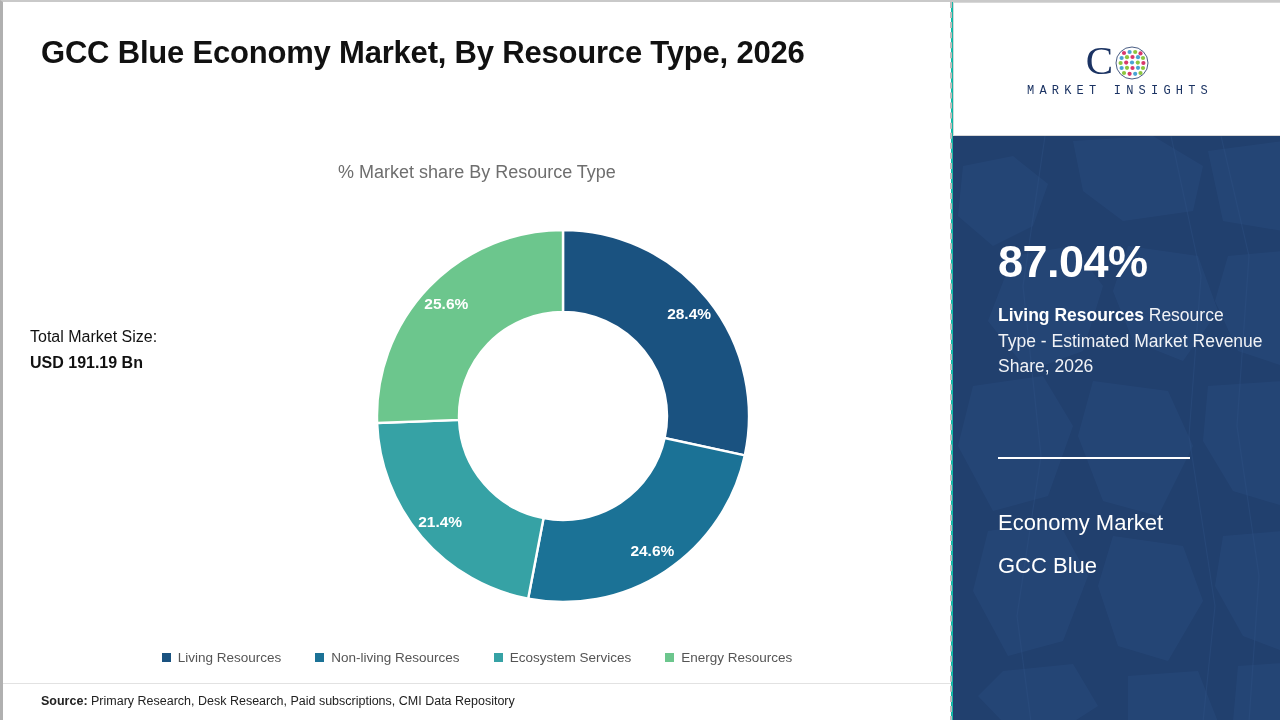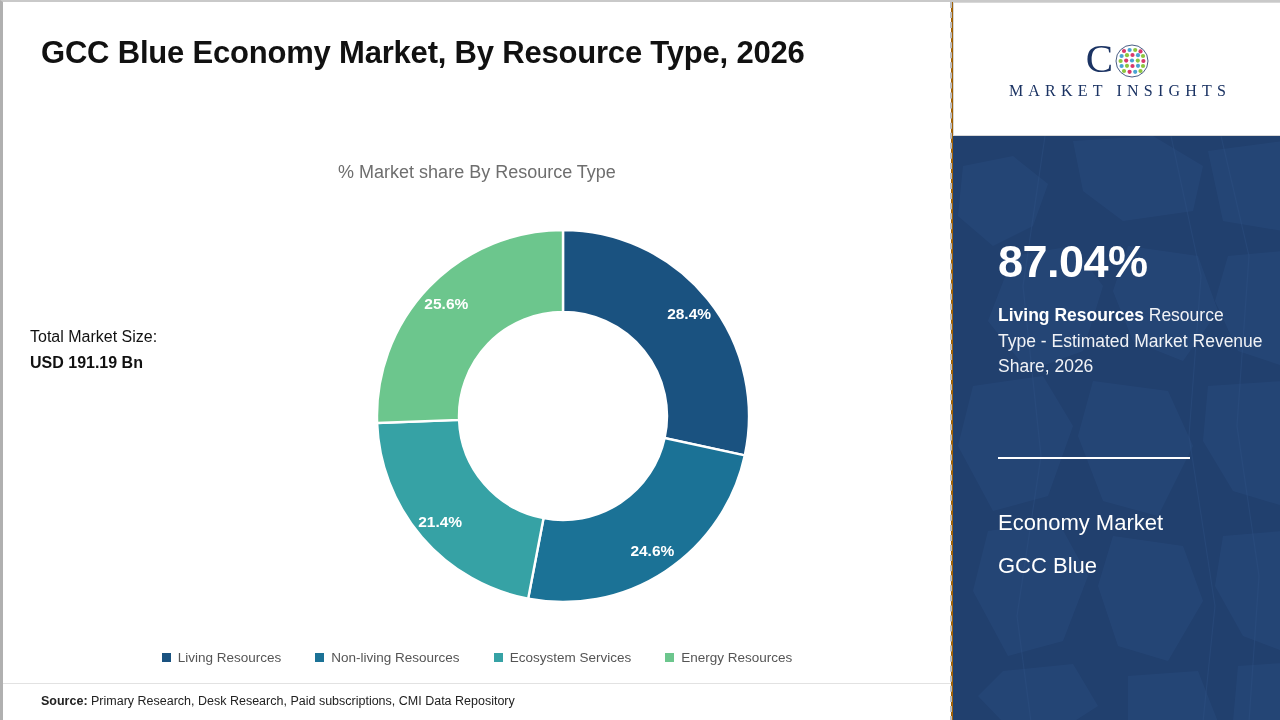--- a/index.html
+++ b/index.html
@@ -8,21 +8,21 @@
     background: #ffffff;
   }
   body {
     font-family: "Liberation Sans", sans-serif;
   }
   #page {
     position: relative;
     width: 1280px;
     height: 720px;
     overflow: hidden;
-    background: #a16207;
+    background: #14b8a6;
     box-sizing: border-box;
     border-left: 3px solid #b0b0b0;
     border-top: 2px solid #c9c9c9;
   }
 
   
   #left-panel {
     position: absolute;
     left: 0; top: 0;
     width: 948px;
@@ -177,22 +177,22 @@
   }
   #logo-sphere {
     display: inline-block;
     width: 34px;
     height: 34px;
     margin: 0 1px;
     position: relative;
     top: 2px;
   }
   #logo-sub {
-    font-family: Liberation Serif, serif;
-    font-size: 16px;
+    font-family: Liberation Mono, monospace;
+    font-size: 12px;
     color: #1b3363;
     letter-spacing: 5.2px;
     margin-top: 3px;
     padding-left: 4px;
   }
 
   #info-box {
     position: absolute;
     left: 0;
     top: 134px;

